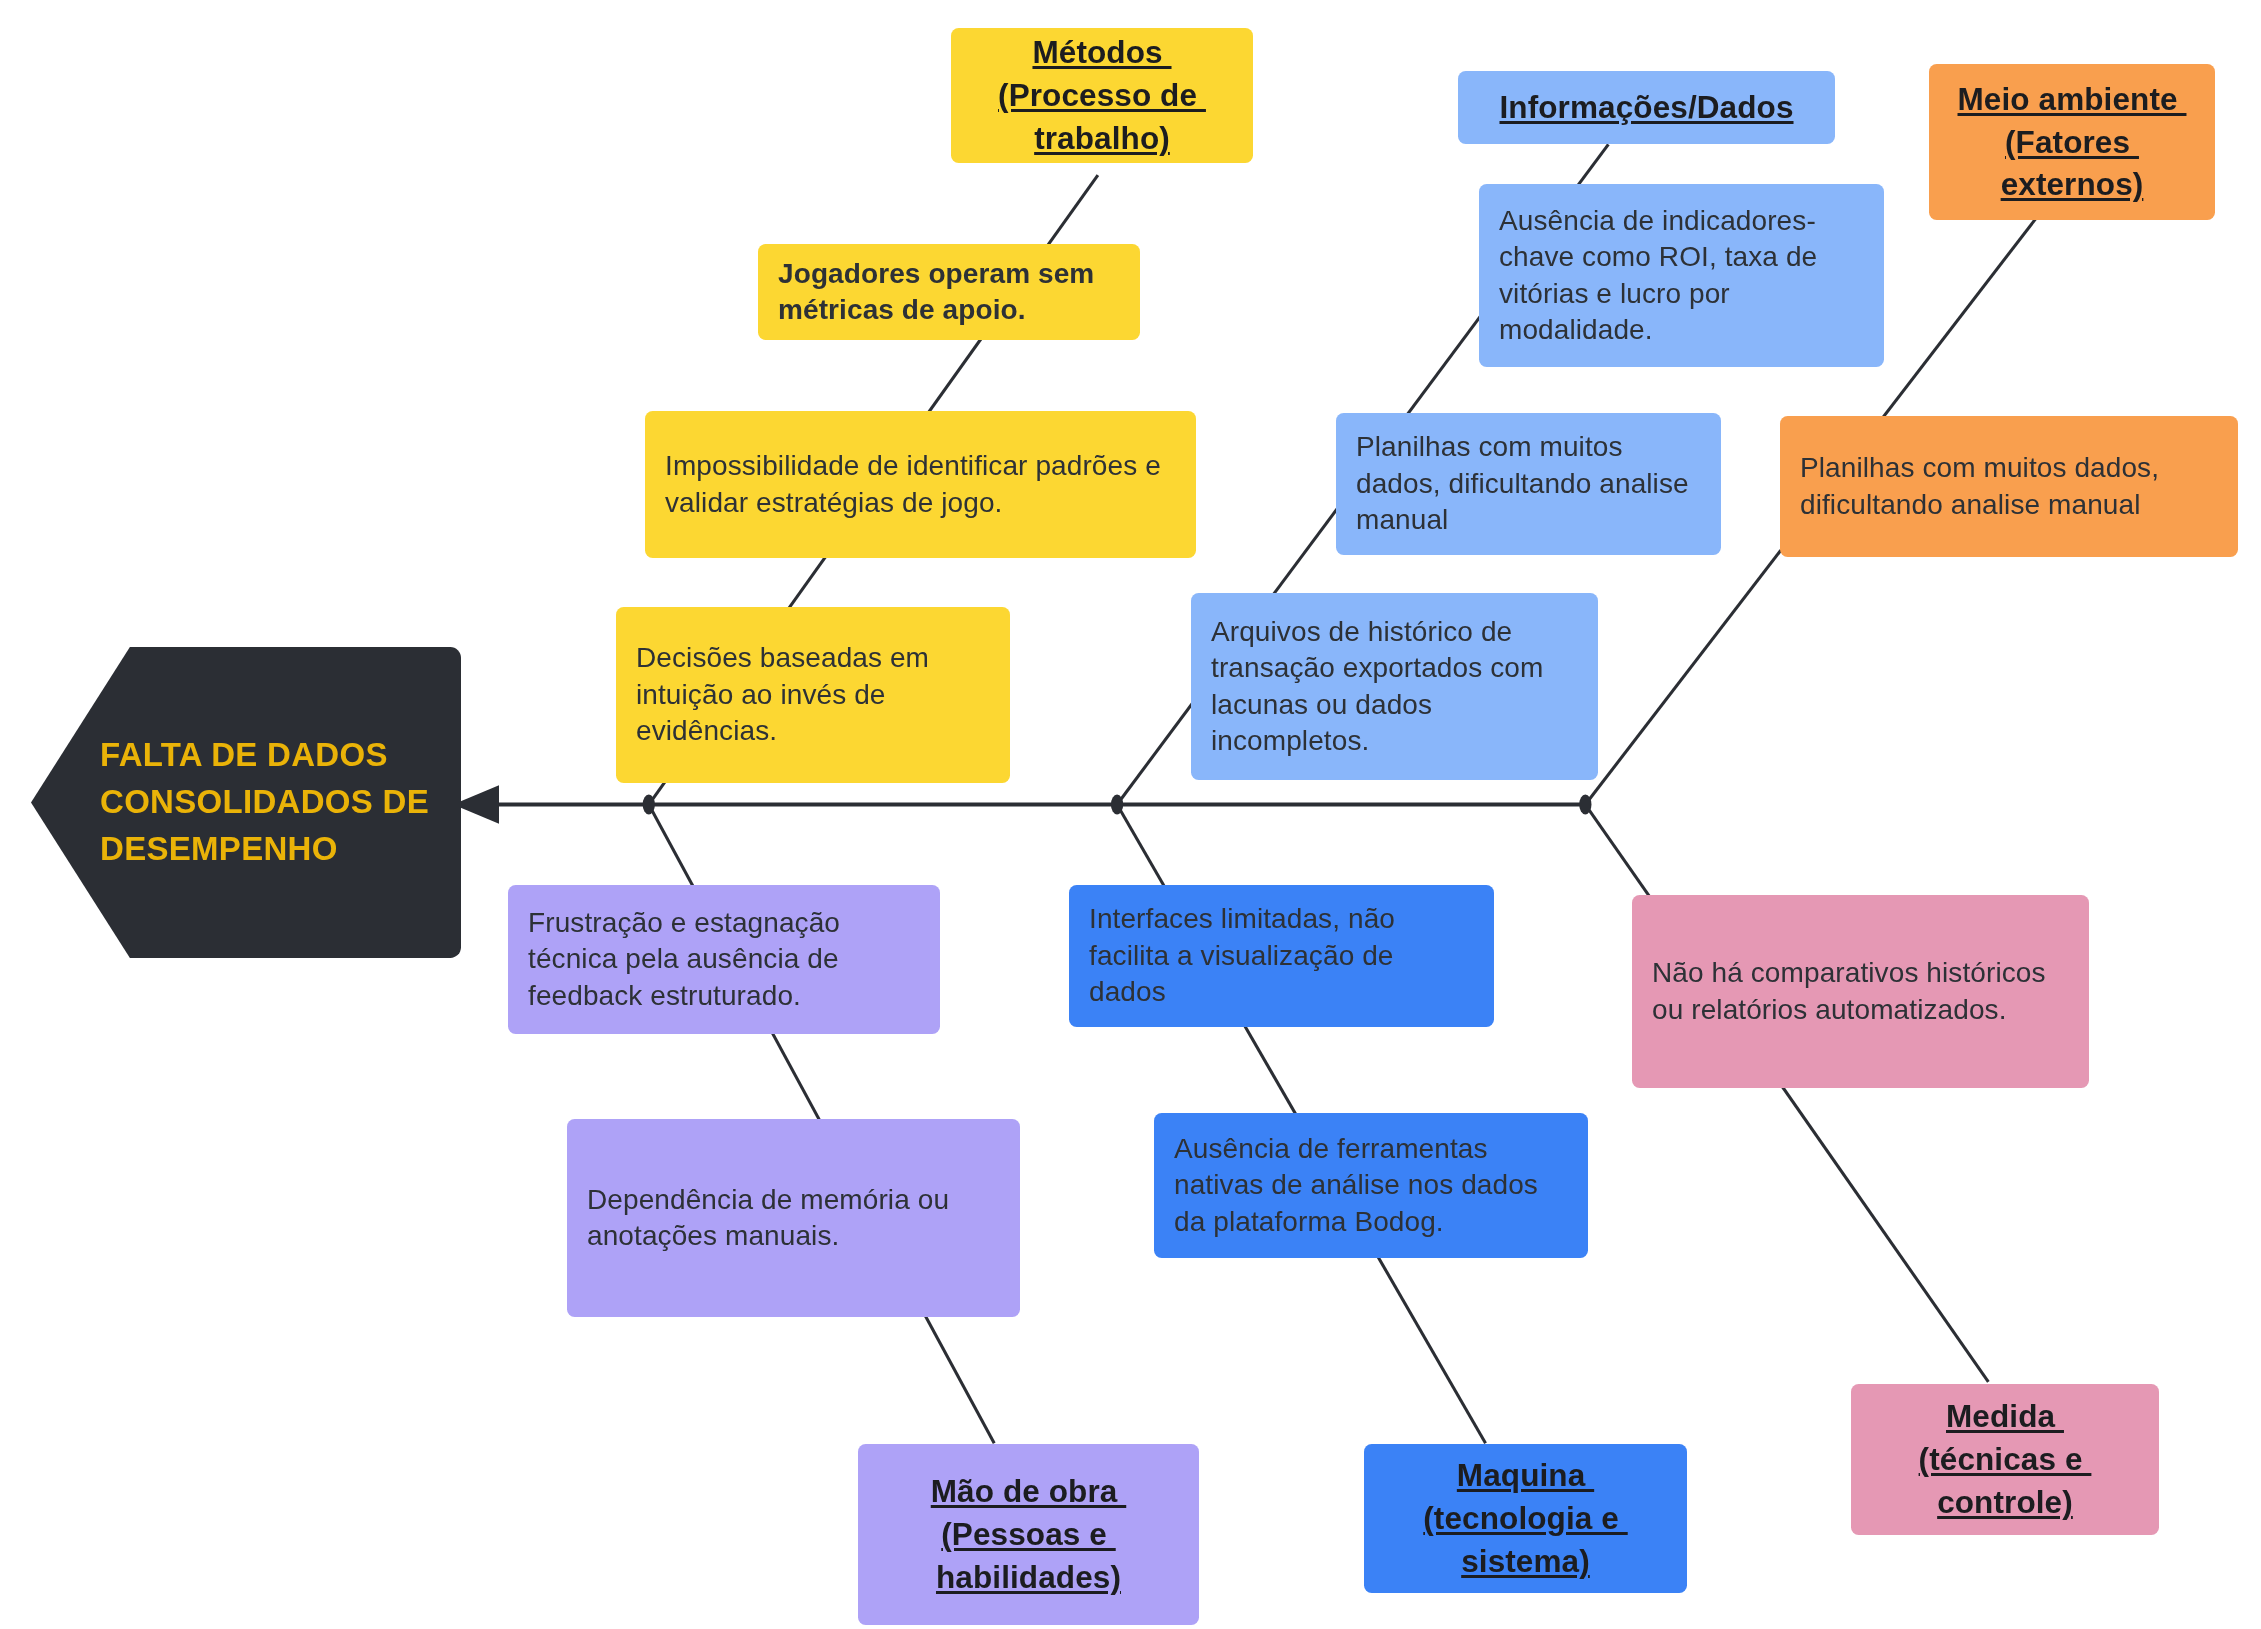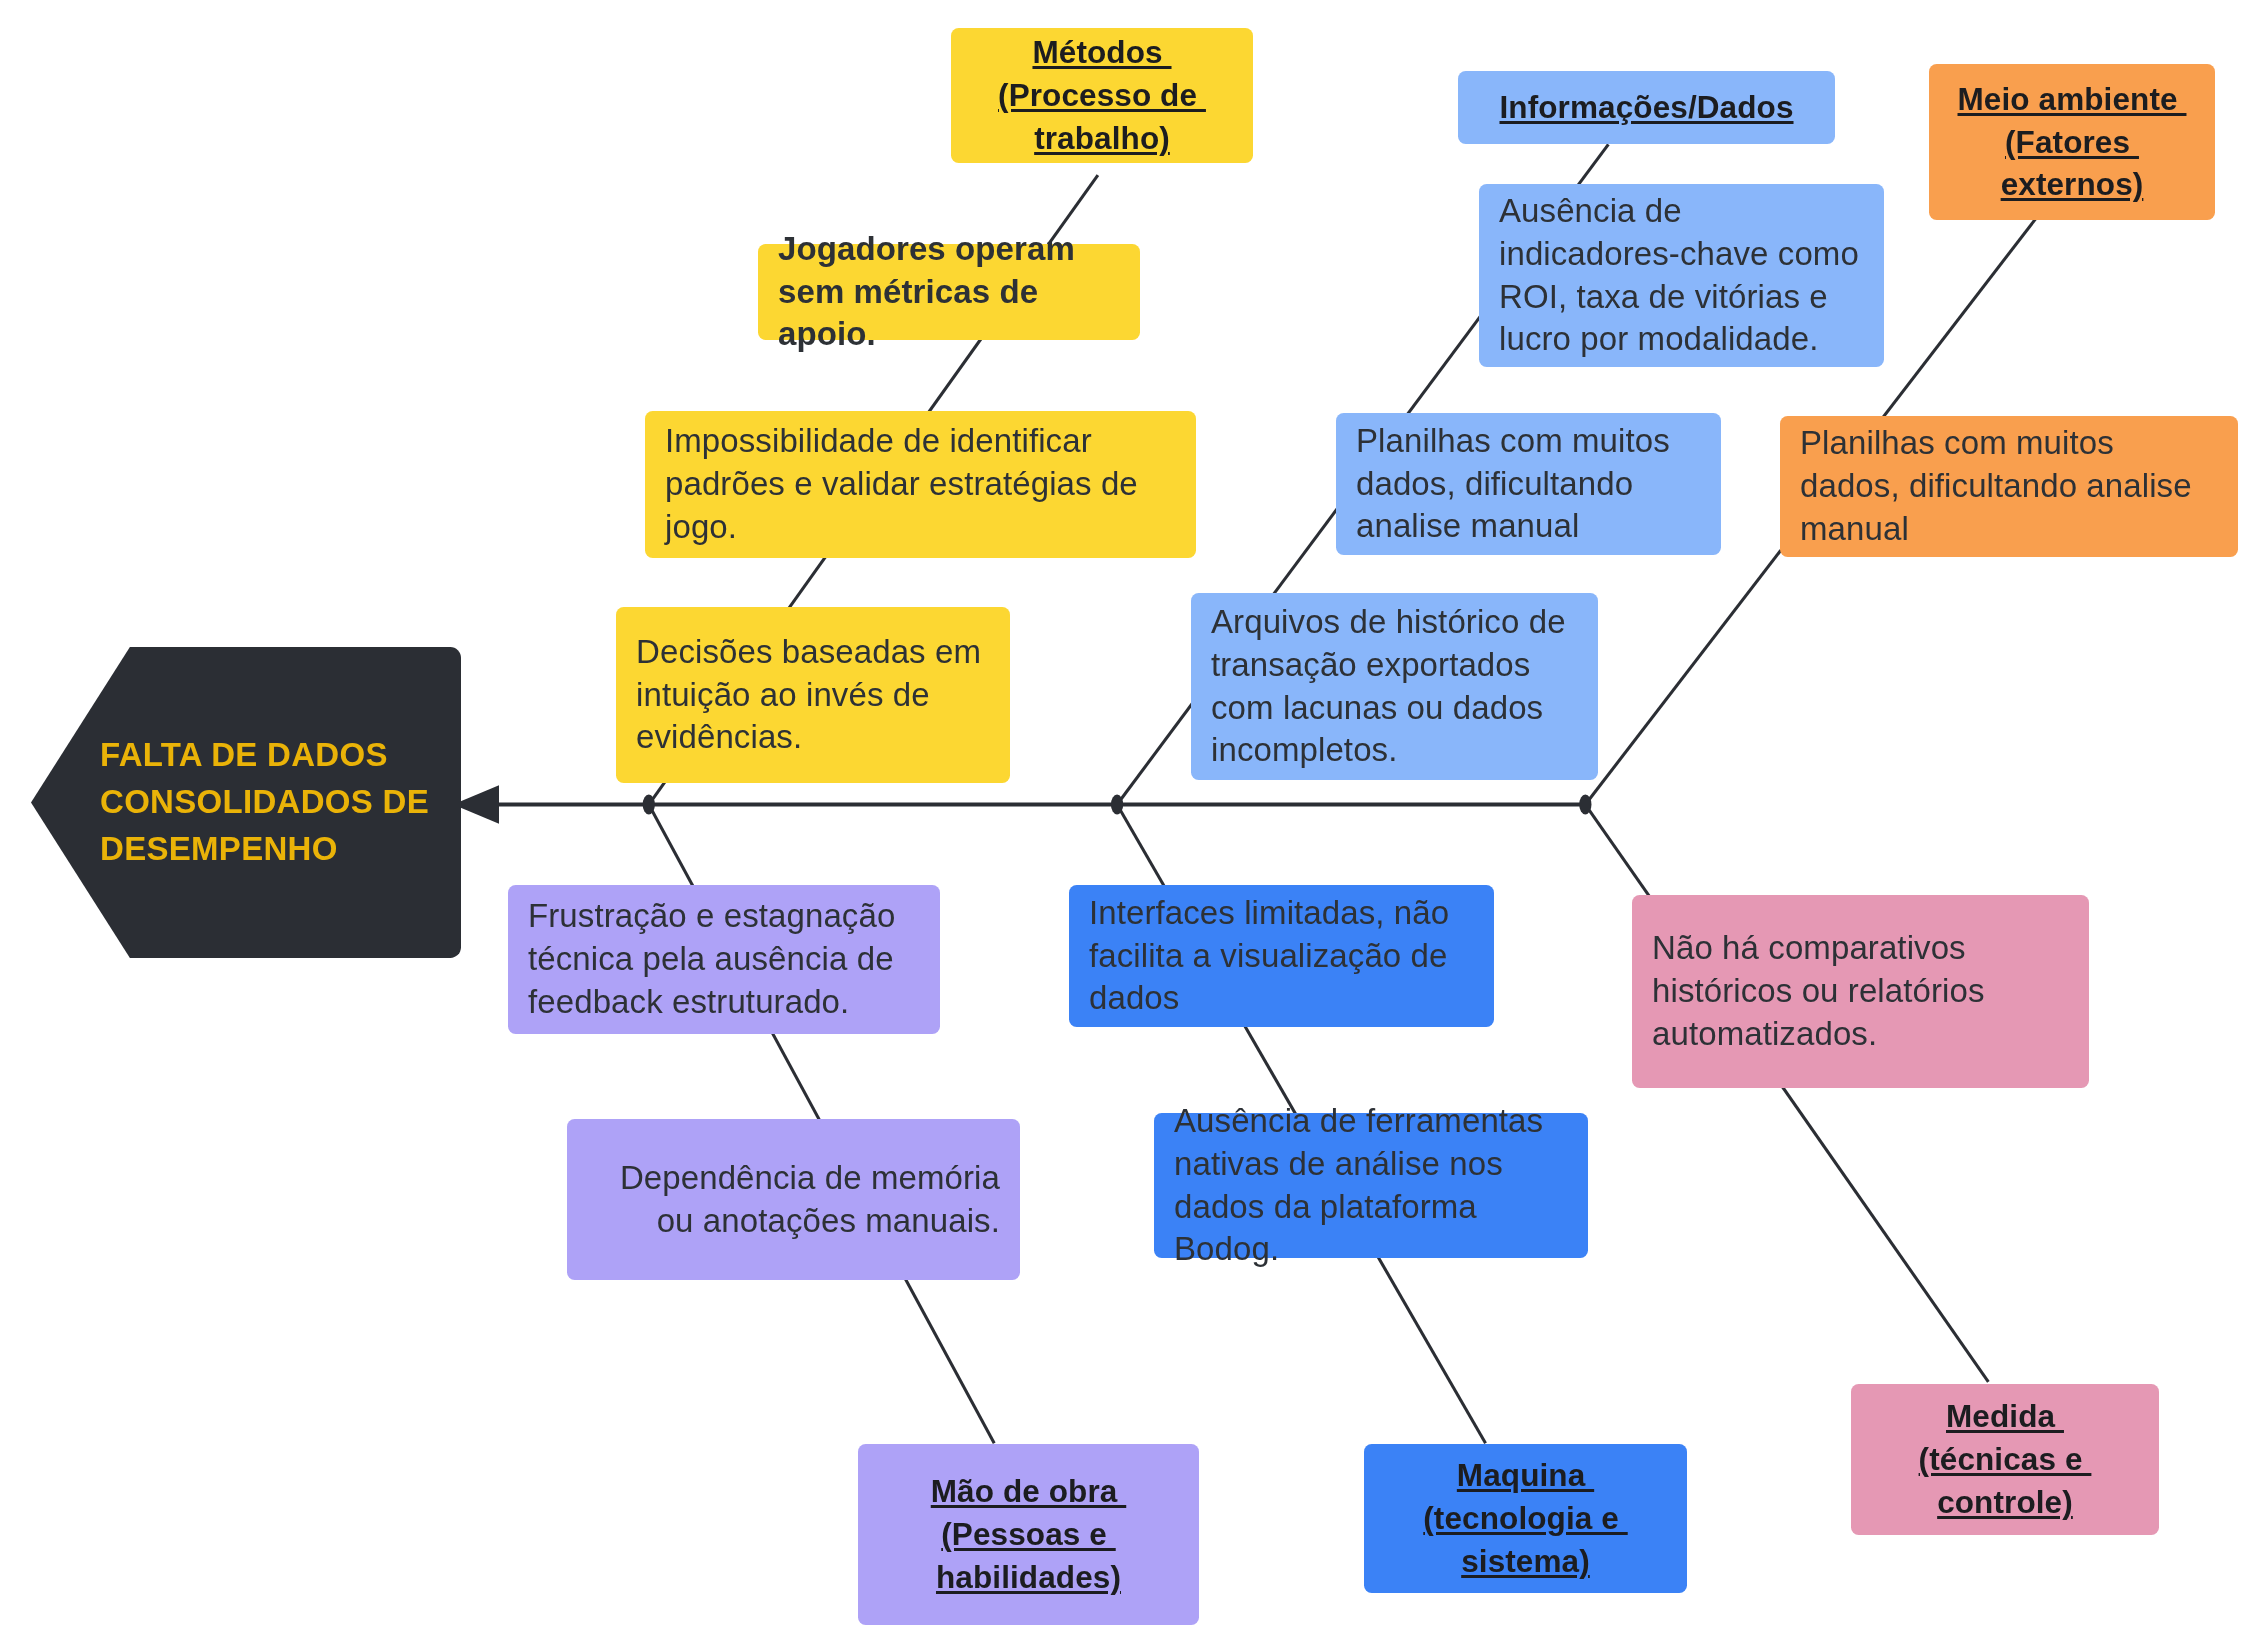--- a/index.html
+++ b/index.html
@@ -24,21 +24,21 @@
   
   .box{
     position:absolute;
     box-sizing:border-box;
     border-radius:7.7px;
     display:flex;
     align-items:center;
     padding:14px 20px;
     line-height:1.30;
     color:#2d3136;
-    font-size:33px;
+    font-size:28px;
     letter-spacing:0.1px;
     white-space:pre-wrap;
   }
   .cat{
     justify-content:center;
     text-align:center;
     font-weight:bold;
     color:#1c1d20;
     text-decoration:underline;
     text-underline-offset:3.1px;
@@ -144,21 +144,21 @@
   <div class="box c-blue" style="left:1479px; top:184px; width:405px; height:183px;">Ausência de indicadores-chave como ROI, taxa de vitórias e lucro por modalidade.</div>
 
   <div class="box c-blue" style="left:1336px; top:413px; width:385px; height:142px;">Planilhas com muitos dados, dificultando analise manual</div>
 
   <div class="box c-blue" style="left:1191px; top:593px; width:407px; height:187px;">Arquivos de histórico de transação exportados com lacunas ou dados incompletos.</div>
 
   <div class="box c-orange" style="left:1780px; top:416px; width:458px; height:141px;">Planilhas com muitos dados, dificultando analise manual</div>
 
   <div class="box c-purple" style="left:508px; top:885px; width:432px; height:149px;">Frustração e estagnação técnica pela ausência de feedback estruturado.</div>
 
-  <div class="box c-purple" style="left:567px; top:1119px; width:453px; height:161px;text-align:right;">Dependência de memória ou anotações manuais.</div>
+  <div class="box c-purple" style="left:567px; top:1119px; width:453px; height:198px;">Dependência de memória ou anotações manuais.</div>
 
   <div class="box c-green" style="left:1069px; top:885px; width:425px; height:142px;">Interfaces limitadas, não facilita a visualização de dados</div>
 
   <div class="box c-green" style="left:1154px; top:1113px; width:434px; height:145px;">Ausência de ferramentas nativas de análise nos dados da plataforma Bodog.</div>
 
   <div class="box c-pink" style="left:1632px; top:895px; width:457px; height:193px;">Não há comparativos históricos ou relatórios automatizados.</div>
 
 </div>
 
 

